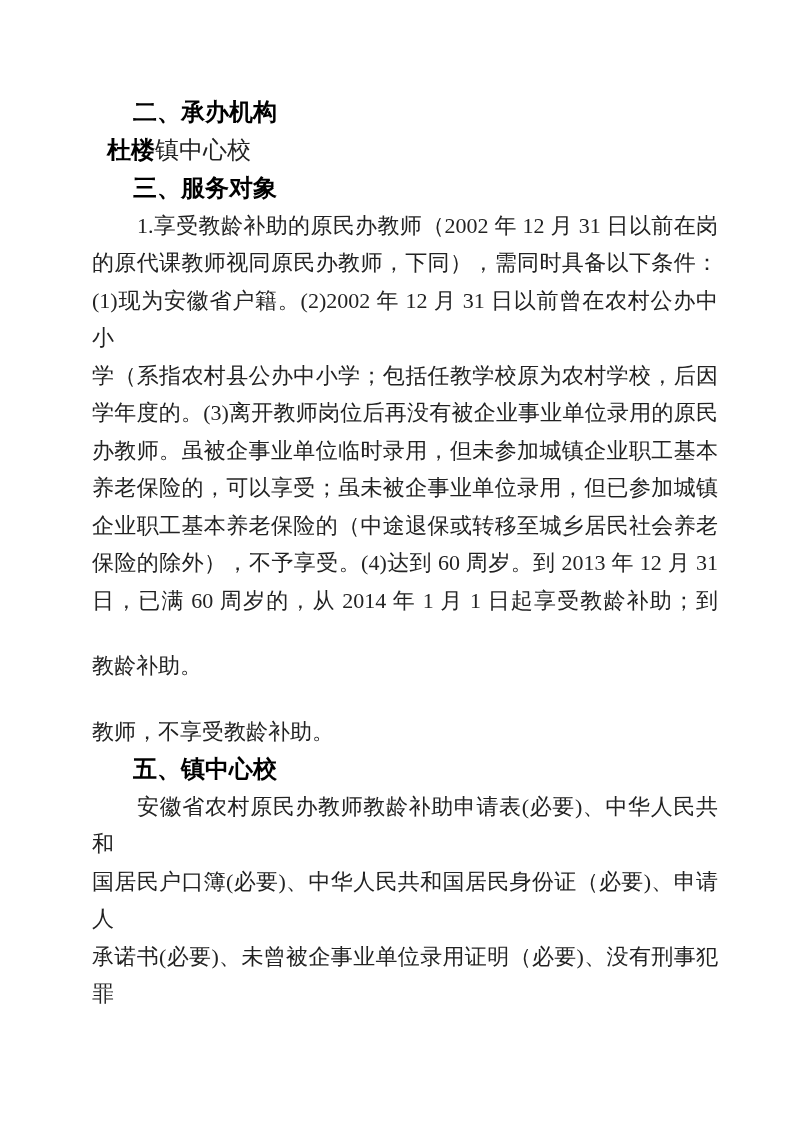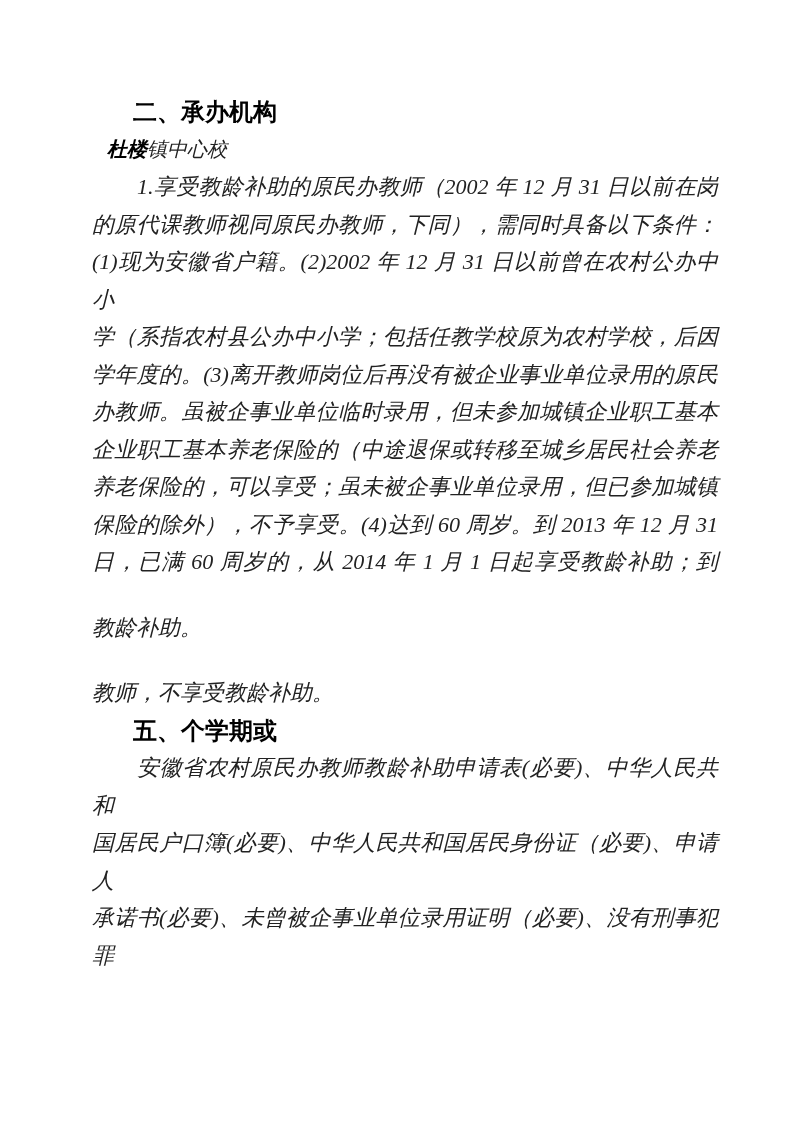--- a/index.html
+++ b/index.html
@@ -23,69 +23,68 @@
     font-size: 24px;
     line-height: 37.5px;
     color: var(--heading-color, #000000);
     text-indent: 41px;
     white-space: nowrap;
   }
   
   .value-line {
     font-family: "Liberation Serif", "DejaVu Serif", serif;
     font-weight: 400;
-    font-size: 20px;
+    font-size: 24px;
     line-height: 37.5px;
     color: var(--body-color, #222222);
     text-indent: 15px;
     white-space: nowrap;
-    font-style: italic;
   }
   .value-line b {
     font-family: "Liberation Sans", "DejaVu Sans", sans-serif;
     font-weight: 700;
     color: #000000;
   }
   .para {
     font-family: "Liberation Serif", "DejaVu Serif", serif;
     font-weight: 400;
     font-size: 22px;
     line-height: 37.5px;
     color: var(--body-color, #222222);
   }
   .pline {
     text-align: justify;
     text-align-last: justify;
     text-justify: inter-character;
-    font-style: italic;
   }
   .pline.first { text-indent: 45px; }
   .pline.last  { text-align-last: left; margin-top: 28px; }
 </style>
 </head>
 <body style="--page-bg: #ffffff; --heading-color: #000000; --body-color: #222222;">
 
 <div class="page">
     <div class="heading">二、承办机构</div>
     <div class="value-line"><b>杜楼</b><span>镇中心校</span></div>
+    <div class="heading">三、服务对象</div>
     <div class="para">
       <div class="pline first">1.享受教龄补助的原民办教师（2002 年 12 月 31 日以前在岗</div>
       <div class="pline">的原代课教师视同原民办教师，下同），需同时具备以下条件：</div>
       <div class="pline">(1)现为安徽省户籍。(2)2002 年 12 月 31 日以前曾在农村公办中小</div>
       <div class="pline">学（系指农村县公办中小学；包括任教学校原为农村学校，后因</div>
       <div class="pline">学年度的。(3)离开教师岗位后再没有被企业事业单位录用的原民</div>
       <div class="pline">办教师。虽被企事业单位临时录用，但未参加城镇企业职工基本</div>
+      <div class="pline">养老保险的，可以享受；虽未被企事业单位录用，但已参加城镇</div>
       <div class="pline">企业职工基本养老保险的（中途退保或转移至城乡居民社会养老</div>
-      <div class="pline">养老保险的，可以享受；虽未被企事业单位录用，但已参加城镇</div>
       <div class="pline">保险的除外），不予享受。(4)达到 60 周岁。到 2013 年 12 月 31</div>
       <div class="pline">日，已满 60 周岁的，从 2014 年 1 月 1 日起享受教龄补助；到</div>
       <div class="pline last">教龄补助。</div>
     </div>
     <div class="para">
       <div class="pline last">教师，不享受教龄补助。</div>
     </div>
-    <div class="heading">五、个学期或</div>
+    <div class="heading">五、镇中心校</div>
     <div class="para">
       <div class="pline first">安徽省农村原民办教师教龄补助申请表(必要)、中华人民共和</div>
       <div class="pline">国居民户口簿(必要)、中华人民共和国居民身份证（必要)、申请人</div>
       <div class="pline">承诺书(必要)、未曾被企事业单位录用证明（必要)、没有刑事犯罪</div>
     </div>
   </div>
 
 </body></html>

